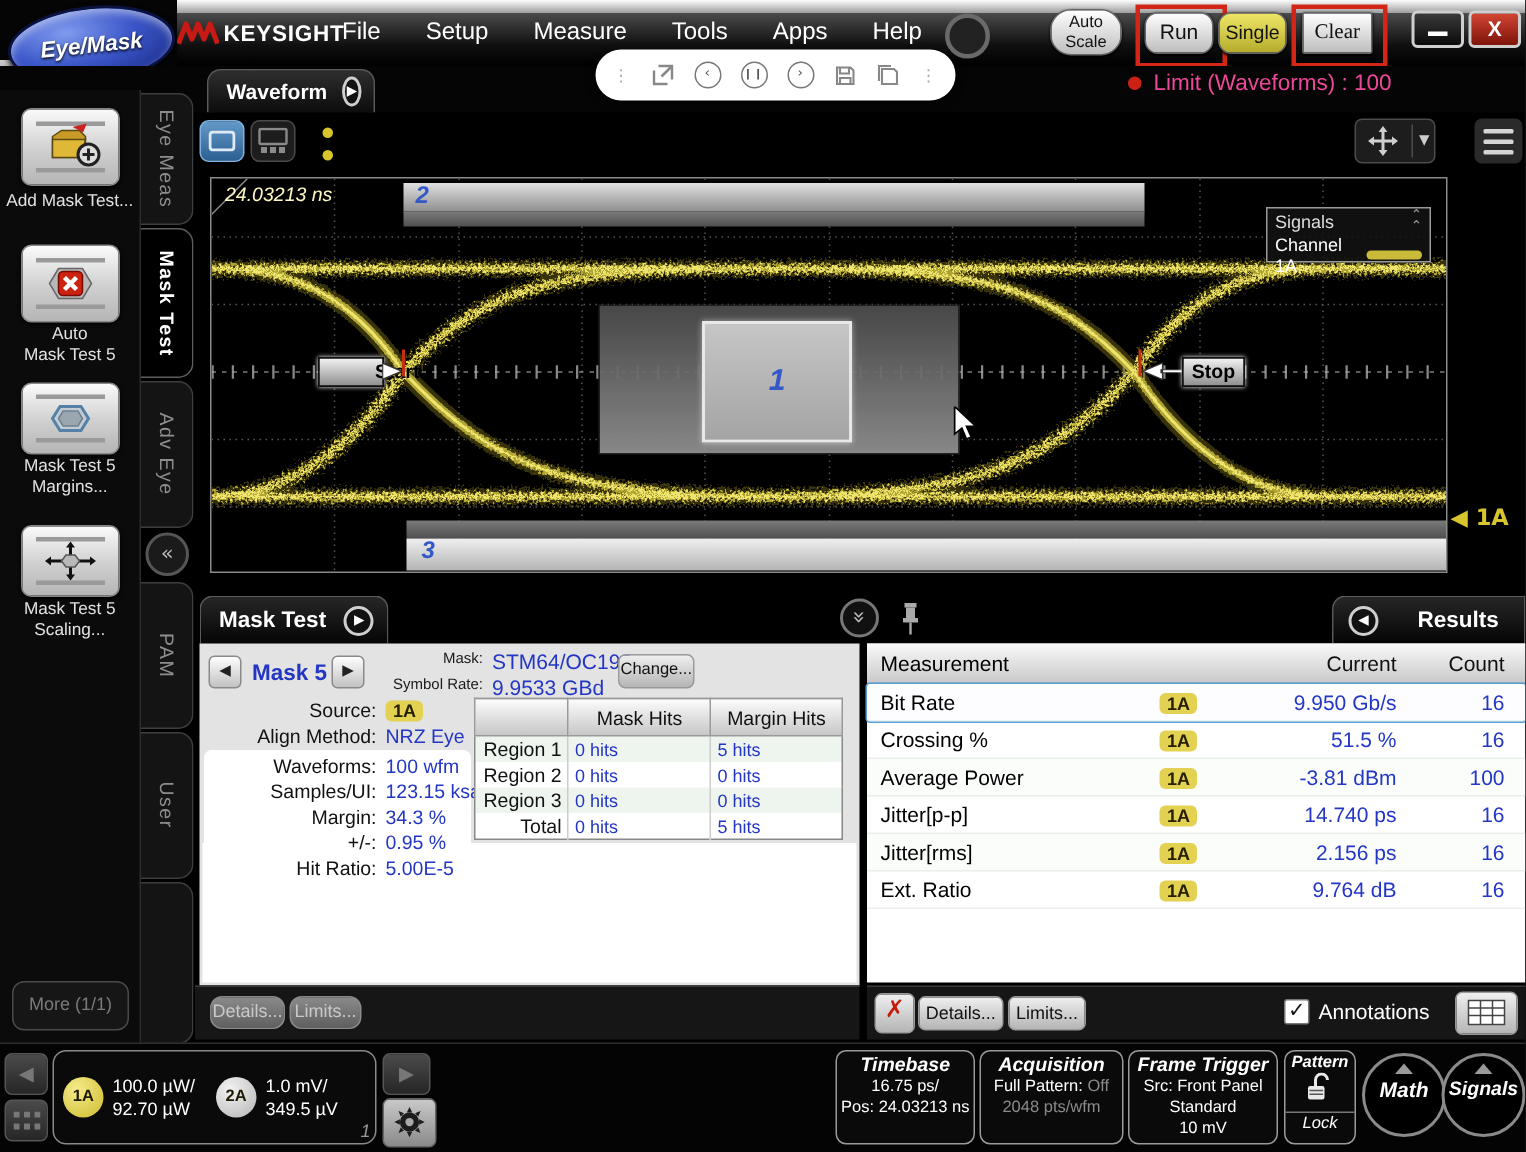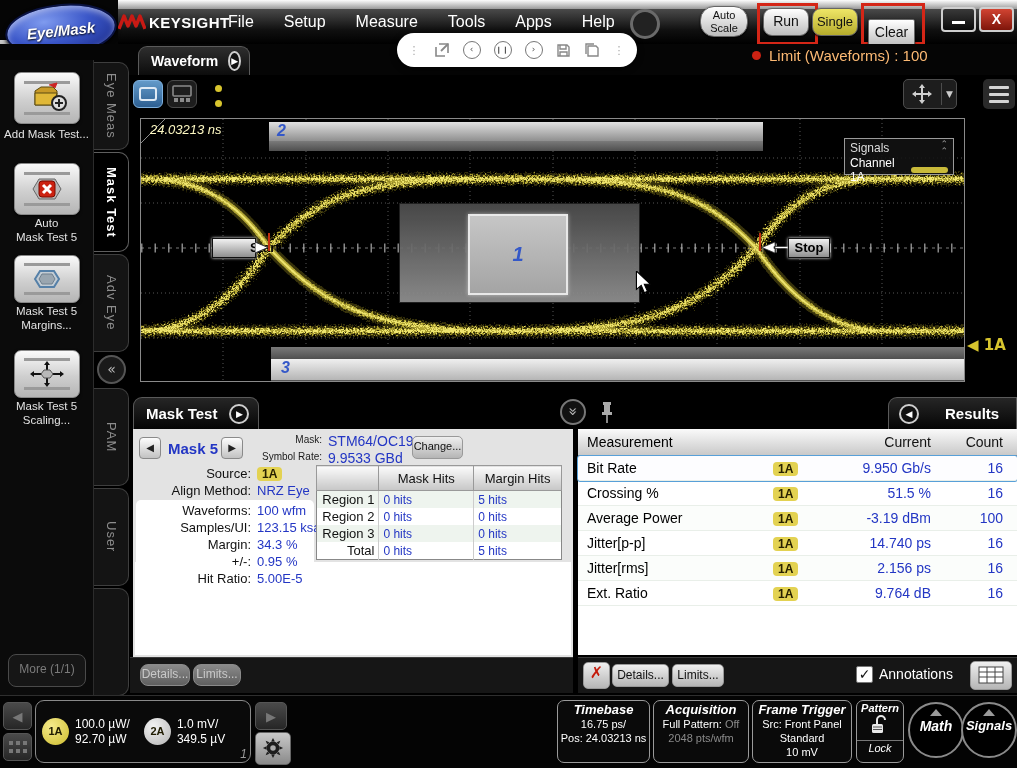--- a/index.html
+++ b/index.html
@@ -21,42 +21,42 @@
   .brand{left:149px;top:14px;color:#fff;font-weight:bold;font-size:15px;letter-spacing:.5px;}
   .menus{left:228px;top:13px;display:flex;gap:30px;}
   .menus span{color:#fff;font-size:16px;cursor:default;}
   .cambtn{left:630px;top:9px;width:24px;height:24px;border-radius:50%;border:3px solid #6a6a6a;background:#222;}
   .pillbtn{border-radius:14px;background:linear-gradient(180deg,#ffffff,#bdbdbd);border:1px solid #666;
      color:#111;text-align:center;box-shadow:0 1px 2px #000;}
   .autoscale{left:700px;top:6px;width:48px;height:31px;font-size:11px;line-height:13px;padding-top:2px;box-sizing:border-box;}
   .btn-run{left:763px;top:8px;width:44px;height:26px;font-size:14px;line-height:25px;border-radius:9px;}
   .btn-single{left:812px;top:8px;width:44px;height:26px;font-size:13px;line-height:25px;border-radius:9px;
      background:linear-gradient(180deg,#efe667,#b6ac2c);}
-  .btn-clear{left:868px;top:19px;width:45px;height:26px;font-size:14px;line-height:25px;border-radius:2px;}
+  .btn-clear{left:868px;top:8px;width:45px;height:26px;font-size:14px;line-height:25px;border-radius:2px;font-family:Liberation Serif, serif;}
   .hilite{border:3px solid #d42617;background:transparent;}
   .winbtn{width:35px;height:25px;border-radius:4px;border:2px solid #cfcfcf;box-sizing:border-box;
      color:#fff;text-align:center;font-weight:bold;font-size:14px;line-height:20px;}
   .minim{left:941px;top:7px;background:linear-gradient(180deg,#3a3a3a,#0a0a0a);}
   .close{left:979px;top:7px;background:linear-gradient(180deg,#d24432,#7e150a);}
   
   .subbar{left:0;top:44px;width:1017px;height:31px;background:#050505;}
   .wftab{left:138px;top:46px;width:112px;height:29px;background:linear-gradient(180deg,#2e2e2e,#0c0c0c);
      border:1px solid #5a5a5a;border-bottom:none;border-radius:9px 9px 0 0;box-sizing:border-box;
      display:flex;align-items:center;padding:0 8px 0 12px;gap:10px;}
   .wftab b{color:#fff;font-size:14px;font-weight:bold;}
   .playcirc{width:20px;height:20px;border-radius:50%;border:2px solid #cfcfcf;box-sizing:border-box;
      color:#fff;font-size:9px;line-height:16px;text-align:center;background:#111;}
   .capturebar{left:397px;top:33px;width:240px;height:34px;background:#fff;border-radius:17px;
      box-shadow:0 2px 6px rgba(0,0,0,.7);display:flex;align-items:center;justify-content:center;gap:13px;color:#777;}
   .capturebar .dots{font-size:11px;color:#aaa;letter-spacing:1px;}
   .ccirc{width:18px;height:18px;border-radius:50%;border:1.5px solid #777;box-sizing:border-box;
      font-size:9px;line-height:15px;text-align:center;color:#555;}
   .limit{left:752px;top:47px;display:flex;align-items:center;gap:8px;}
   .limit .dot{width:9px;height:9px;border-radius:50%;background:#cc2213;}
-  .limit span{color:#fdba74;font-size:15px;}
+  .limit span{color:#ec4899;font-size:15px;}
   
   .sidebar{left:0;top:60px;width:93px;height:638px;background:#0b0b0b;border-right:1px solid #2c2c2c;}
   .sbtn{left:14px;width:64px;height:50px;border-radius:7px;background:linear-gradient(180deg,#fafafa,#cfcfcf 55%,#b5b5b5);
      border:1px solid #888;box-shadow:0 1px 3px #000;display:flex;align-items:center;justify-content:center;}
   .slab{left:0;width:93px;text-align:center;color:#e2e2e2;font-size:11.5px;line-height:14px;}
   .more{left:8px;top:654px;width:76px;height:31px;border-radius:8px;border:1px solid #4a4a4a;
      background:#161616;color:#7a7a7a;font-size:12px;text-align:center;line-height:29px;}
   
   .vtab{left:94px;width:35px;background:#141414;border:1px solid #3e3e3e;border-left:none;
      border-radius:0 10px 10px 0;box-sizing:border-box;display:flex;align-items:center;justify-content:center;}
@@ -516,21 +516,21 @@
     </div>
     <div class="rrow">
       <span class="c-meas">Crossing %</span>
         <span class="c-badge"><span class="badge1a">1A</span></span>
       <span class="c-cur blue">51.5 %</span>
         <span class="c-cnt blue">16</span>
     </div>
     <div class="rrow">
       <span class="c-meas">Average Power</span>
         <span class="c-badge"><span class="badge1a">1A</span></span>
-      <span class="c-cur blue">-3.19 dBm</span>
+      <span class="c-cur blue">-3.81 dBm</span>
         <span class="c-cnt blue">100</span>
     </div>
     <div class="rrow">
       <span class="c-meas">Jitter[p-p]</span>
         <span class="c-badge"><span class="badge1a">1A</span></span>
       <span class="c-cur blue">14.740 ps</span>
         <span class="c-cnt blue">16</span>
     </div>
     <div class="rrow">
       <span class="c-meas">Jitter[rms]</span>

